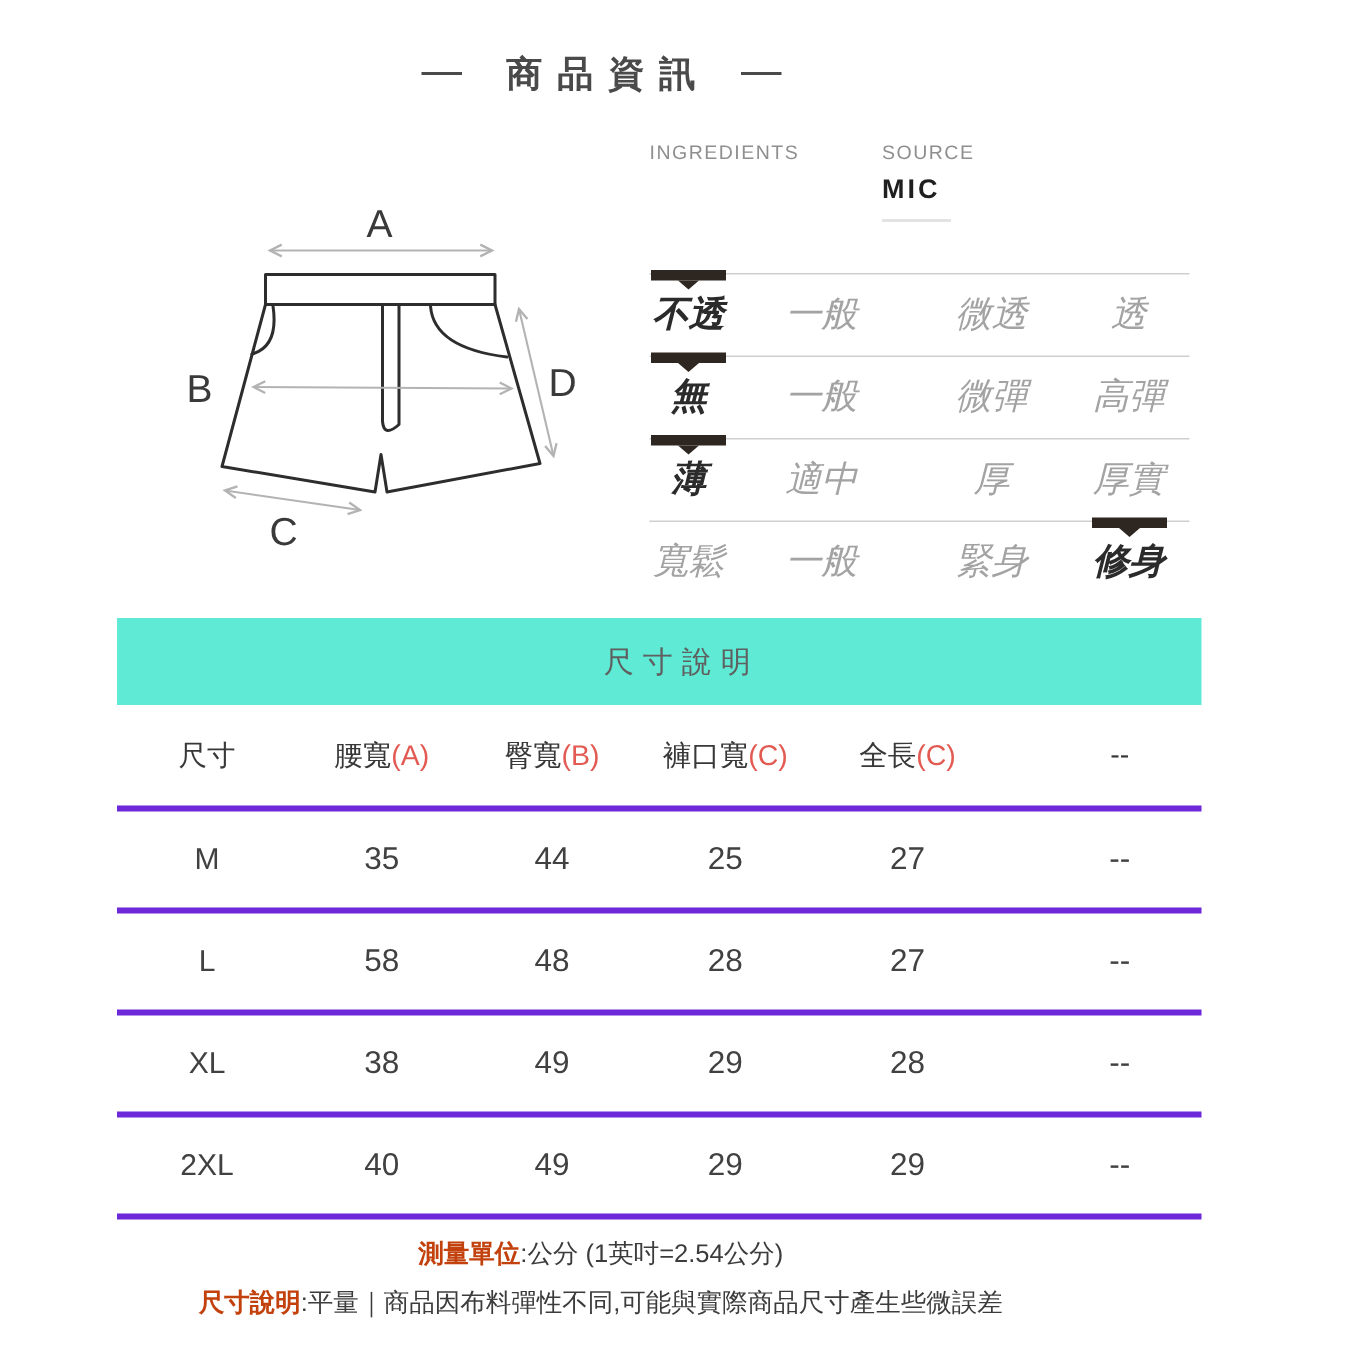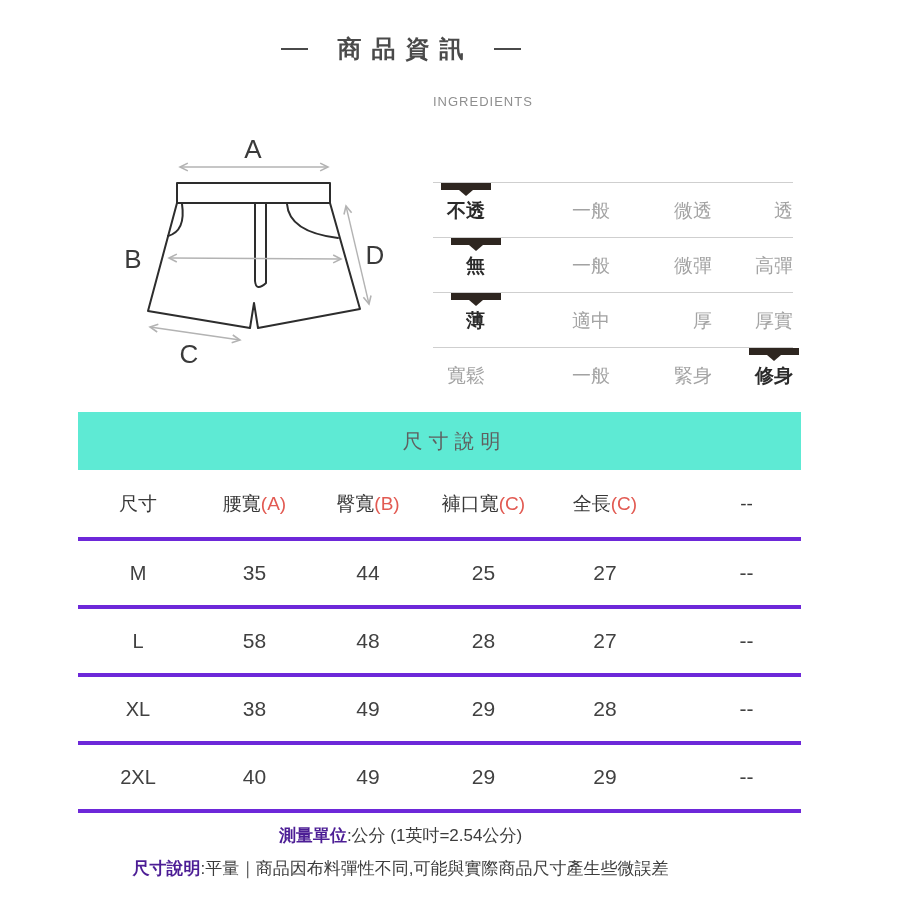--- a/index.html
+++ b/index.html
@@ -16,21 +16,21 @@
   
   .info-panel{position:absolute;left:433px;top:88px;width:360px;}
   .labels-row{position:relative;height:94px;}
   .ing-label,.src-label{font-size:13px;letter-spacing:1px;color:#8f8f8f;}
   .ing-block{position:absolute;left:0;top:6px;}
   .src-block{position:absolute;left:155px;top:6px;}
   .src-value{font-size:18px;font-weight:bold;color:#1f1f1f;letter-spacing:2px;margin-top:7px;}
   .src-underline{width:46px;height:2px;background:#e3e3e3;margin-top:9px;}
   .props{width:360px;}
   .prop-row{display:grid;grid-template-columns:52px 125px 102px 81px;height:54px;border-top:1px solid #cfcfcf;}
-  .pcell{display:flex;align-items:center;justify-content:flex-end;font-size:19px;color:#a3a3a3;}
+  .pcell{display:flex;align-items:center;justify-content:center;font-size:24px;color:#a3a3a3;font-style:italic;}
   .opt{position:relative;line-height:1;}
   .opt.selected{color:#2b2b2b;font-weight:bold;}
   .marker{position:absolute;bottom:calc(100% + 11px);left:50%;margin-left:-25px;width:50px;height:7px;background:#2e2620;}
   .marker::after{content:"";position:absolute;top:7px;left:50%;margin-left:-7px;width:0;height:0;
     border-left:7px solid transparent;border-right:7px solid transparent;border-top:6px solid #2e2620;}
   
   .size-banner{position:absolute;left:78px;top:412px;width:747px;height:58px;background:#5eead4;
     display:flex;align-items:center;justify-content:center;font-size:20px;color:#5f5f5f;letter-spacing:6px;text-indent:6px;}
   
   .size-table{position:absolute;left:78px;top:470px;width:747px;}
@@ -38,21 +38,21 @@
   .tbl-header{height:67px;}
   .tbl-data{height:64px;}
   .tbl-row > div{text-align:center;}
   .th{font-size:19px;color:#383838;}
   .th .code{color:#e25a52;}
   .td{font-size:21px;color:#414141;}
   .td.size-name{font-size:20px;}
   
   .footer-line1{position:absolute;top:824px;left:0;width:100%;text-align:center;font-size:17px;color:#3c3c3c;}
   .footer-line2{position:absolute;top:857px;left:0;width:100%;text-align:center;font-size:17px;color:#3c3c3c;}
-  .footer-line1 b,.footer-line2 b{color:#4c1d95;font-weight:bold;}
+  .footer-line1 b,.footer-line2 b{color:#c2410c;font-weight:bold;}
 </style>
 </head>
 <body>
 
 <div class="page">
 
   <div class="title-row">
     <span class="title-dash"></span>
     <h1 class="page-title">商品資訊</h1>
     <span class="title-dash"></span>
@@ -87,20 +87,25 @@
         <text x="104" y="232" text-anchor="middle">C</text>
         <text x="290" y="133" text-anchor="middle">D</text>
       </g>
     </svg>
   </div>
 
   <div class="info-panel">
     <div class="labels-row">
       <div class="ing-block">
         <div class="ing-label">INGREDIENTS</div>
+      </div>
+      <div class="src-block">
+        <div class="src-label">SOURCE</div>
+        <div class="src-value">MIC</div>
+        <div class="src-underline"></div>
       </div>
     </div>
 
     <div class="props">
 
       <div class="prop-row">
         <div class="pcell">
             <span class="opt selected">不透<span class="marker"></span></span>
           </div>
         <div class="pcell">

